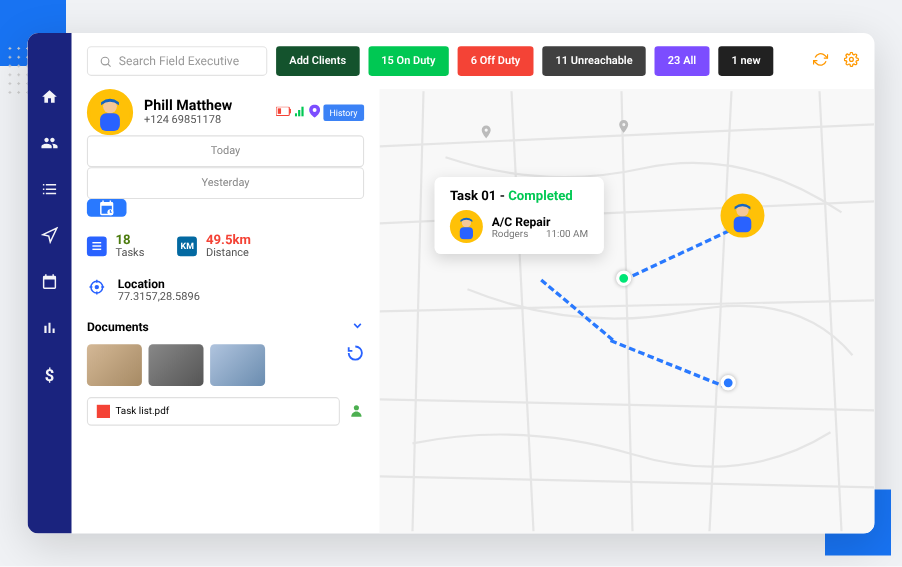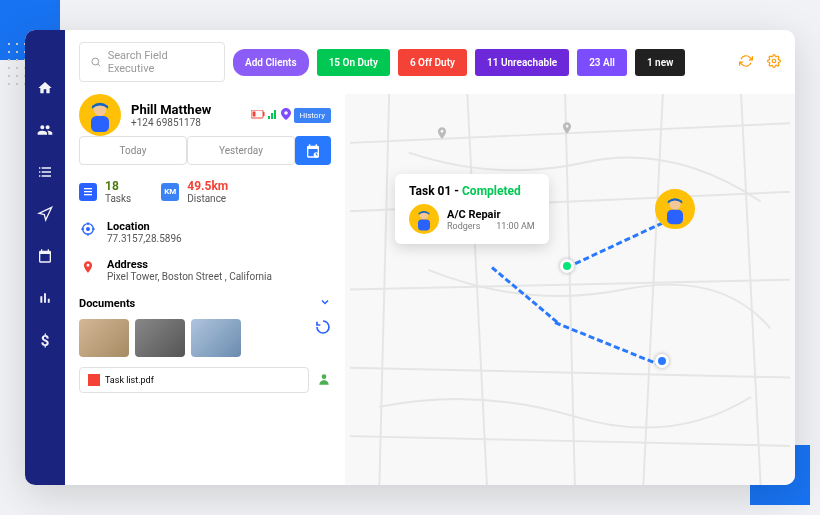--- a/index.html
+++ b/index.html
@@ -6,48 +6,48 @@
 body { background: #f0f2f5; width: 820px; height: 515px; position: relative; overflow: hidden; }
 .bg-square-1 { position: absolute; top: 0; left: 0; width: 60px; height: 60px; background: #1873f2; z-index: 0; }
 .bg-square-2 { position: absolute; bottom: 10px; right: 10px; width: 60px; height: 60px; background: #1873f2; z-index: 0; }
 .bg-dots-1 { position: absolute; top: 40px; left: 5px; width: 50px; height: 50px; z-index: 0; background-image: radial-gradient(#ccc 1px, transparent 1px); background-size: 8px 8px; }
 .bg-dots-2 { position: absolute; bottom: 50px; right: 40px; width: 60px; height: 45px; z-index: 0; background-image: radial-gradient(#ccc 1px, transparent 1px); background-size: 8px 8px; }
 .app { position: absolute; top: 30px; left: 25px; right: 25px; bottom: 30px; background: #fff; border-radius: 10px; box-shadow: 0 10px 40px rgba(0,0,0,0.15); display: flex; overflow: hidden; z-index: 1; }
 .sidebar { width: 40px; background: #1a237e; display: flex; flex-direction: column; align-items: center; padding-top: 50px; gap: 22px; }
 .sidebar .nav-icon { color: #fff; font-size: 15px; cursor: pointer; opacity: 0.95; }
 .main { flex: 1; display: flex; flex-direction: column; }
 .topbar { display: flex; align-items: center; padding: 12px 14px; gap: 8px; }
-.search-box { display: flex; align-items: center; border: 1px solid #e3e3e3; border-radius: 4px; padding: 6px 10px; width: 146px; font-size: 11px; color: #999; }
+.search-box { display: flex; align-items: center; border: 1px solid #e3e3e3; border-radius: 4px; padding: 6px 10px; width: 164px; font-size: 11px; color: #999; }
 .search-box svg { margin-right: 6px; }
 .btn { padding: 8px 12px; border-radius: 3px; font-size: 10px; font-weight: 600; color: #fff; cursor: pointer; border: none; white-space: nowrap; }
-.btn-purple { background: #8b5cf6; border-radius: 12px; }
+.btn-purple { background: #14532d; }
 .btn-green { background: #00c853; }
 .btn-red { background: #f44336; }
-.btn-blue { background: #6d28d9; }
+.btn-blue { background: #404040; }
 .btn-violet { background: #7c4dff; text-align: right; }
 .btn-black { background: #212121; }
 .top-icons { margin-left: auto; display: flex; gap: 14px; }
 .top-icons span { color: #ff9800; font-size: 14px; cursor: pointer; }
 .content { flex: 1; display: flex; overflow: hidden; }
 .left-panel { width: 280px; padding: 0 14px 14px 14px; overflow-y: auto; font-size: 11px; }
 .profile { display: flex; align-items: center; gap: 10px; }
 .avatar { width: 42px; height: 42px; border-radius: 50%; background: #ffc107; border: 3px solid #ffc107; display: flex; align-items: center; justify-content: center; overflow: hidden; }
 .avatar svg { width: 36px; height: 36px; }
 .profile-info .name { font-weight: 700; font-size: 13px; }
 .profile-info .phone { font-size: 10px; color: #555; }
 .profile-status { display: flex; align-items: center; gap: 3px; margin-left: auto; }
 .history-btn { background: #3b82f6; color: #fff; font-size: 8px; padding: 3px 6px; border-radius: 2px; cursor: pointer; }
-.tabs { display: flex; gap: 0; margin-bottom: 14px; }
+.tabs { display: flex; gap: 0; margin-bottom: 14px; flex-direction: column; }
 .tab { flex: 1; padding: 8px; text-align: center; border: 1px solid #e0e0e0; border-radius: 4px; font-size: 10px; color: #888; cursor: pointer; }
 .tab-icon { width: 36px; background: #2979ff; color: #fff; display: flex; align-items: center; justify-content: center; border-radius: 4px; cursor: pointer; }
 .stats { display: flex; gap: 30px; margin-bottom: 16px; }
 .stat { display: flex; align-items: center; gap: 8px; }
 .stat-icon { width: 18px; height: 18px; border-radius: 3px; display: flex; align-items: center; justify-content: center; color: #fff; font-size: 8px; font-weight: 700; }
 .stat-icon.blue { background: #2962ff; }
-.stat-icon.red { background: #3b82f6; }
+.stat-icon.red { background: #0369a1; }
 .stat-text .value { font-weight: 700; font-size: 12px; }
 .stat-text .value.blue { color: #4d7c0f; }
 .stat-text .value.red { color: #f44336; }
 .stat-text .label { font-size: 10px; color: #555; }
 .info-row { display: flex; align-items: flex-start; gap: 10px; margin-bottom: 14px; }
 .info-row .icon { width: 18px; height: 18px; display: flex; align-items: center; justify-content: center; font-size: 14px; }
 .info-row .label { font-weight: 700; font-size: 11px; }
 .info-row .value { font-size: 10px; color: #555; }
 .section-title { display: flex; justify-content: space-between; align-items: center; font-weight: 700; font-size: 11px; margin-bottom: 8px; }
 .section-title .chevron { color: #2962ff; cursor: pointer; }
@@ -225,31 +225,20 @@
                 <path d="M12 2v4M12 18v4M2 12h4M18 12h4"></path>
                 <circle cx="12" cy="12" r="2" fill="currentColor"></circle>
               </svg>
           </span>
           <div>
             <div class="label">Location</div>
             <div class="value">77.3157,28.5896</div>
           </div>
         </div>
 
-        <div class="info-row">
-          <span class="icon" style="color:#f44336;">
-            <svg width="14" height="16" viewBox="0 0 24 24" fill="currentColor">
-                <path d="M12 2C8.13 2 5 5.13 5 9c0 5.25 7 13 7 13s7-7.75 7-13c0-3.87-3.13-7-7-7zm0 9.5a2.5 2.5 0 110-5 2.5 2.5 0 010 5z"></path>
-              </svg>
-          </span>
-          <div>
-            <div class="label">Address</div>
-            <div class="value">Pixel Tower, Boston Street , California</div>
-          </div>
-        </div>
 
         <div class="section-title">
           <span>Documents</span>
           <span class="chevron">
             <svg width="12" height="12" viewBox="0 0 24 24" fill="none" stroke="#2962ff" stroke-width="3">
                 <path d="M6 9l6 6 6-6"></path>
               </svg>
           </span>
         </div>
 

